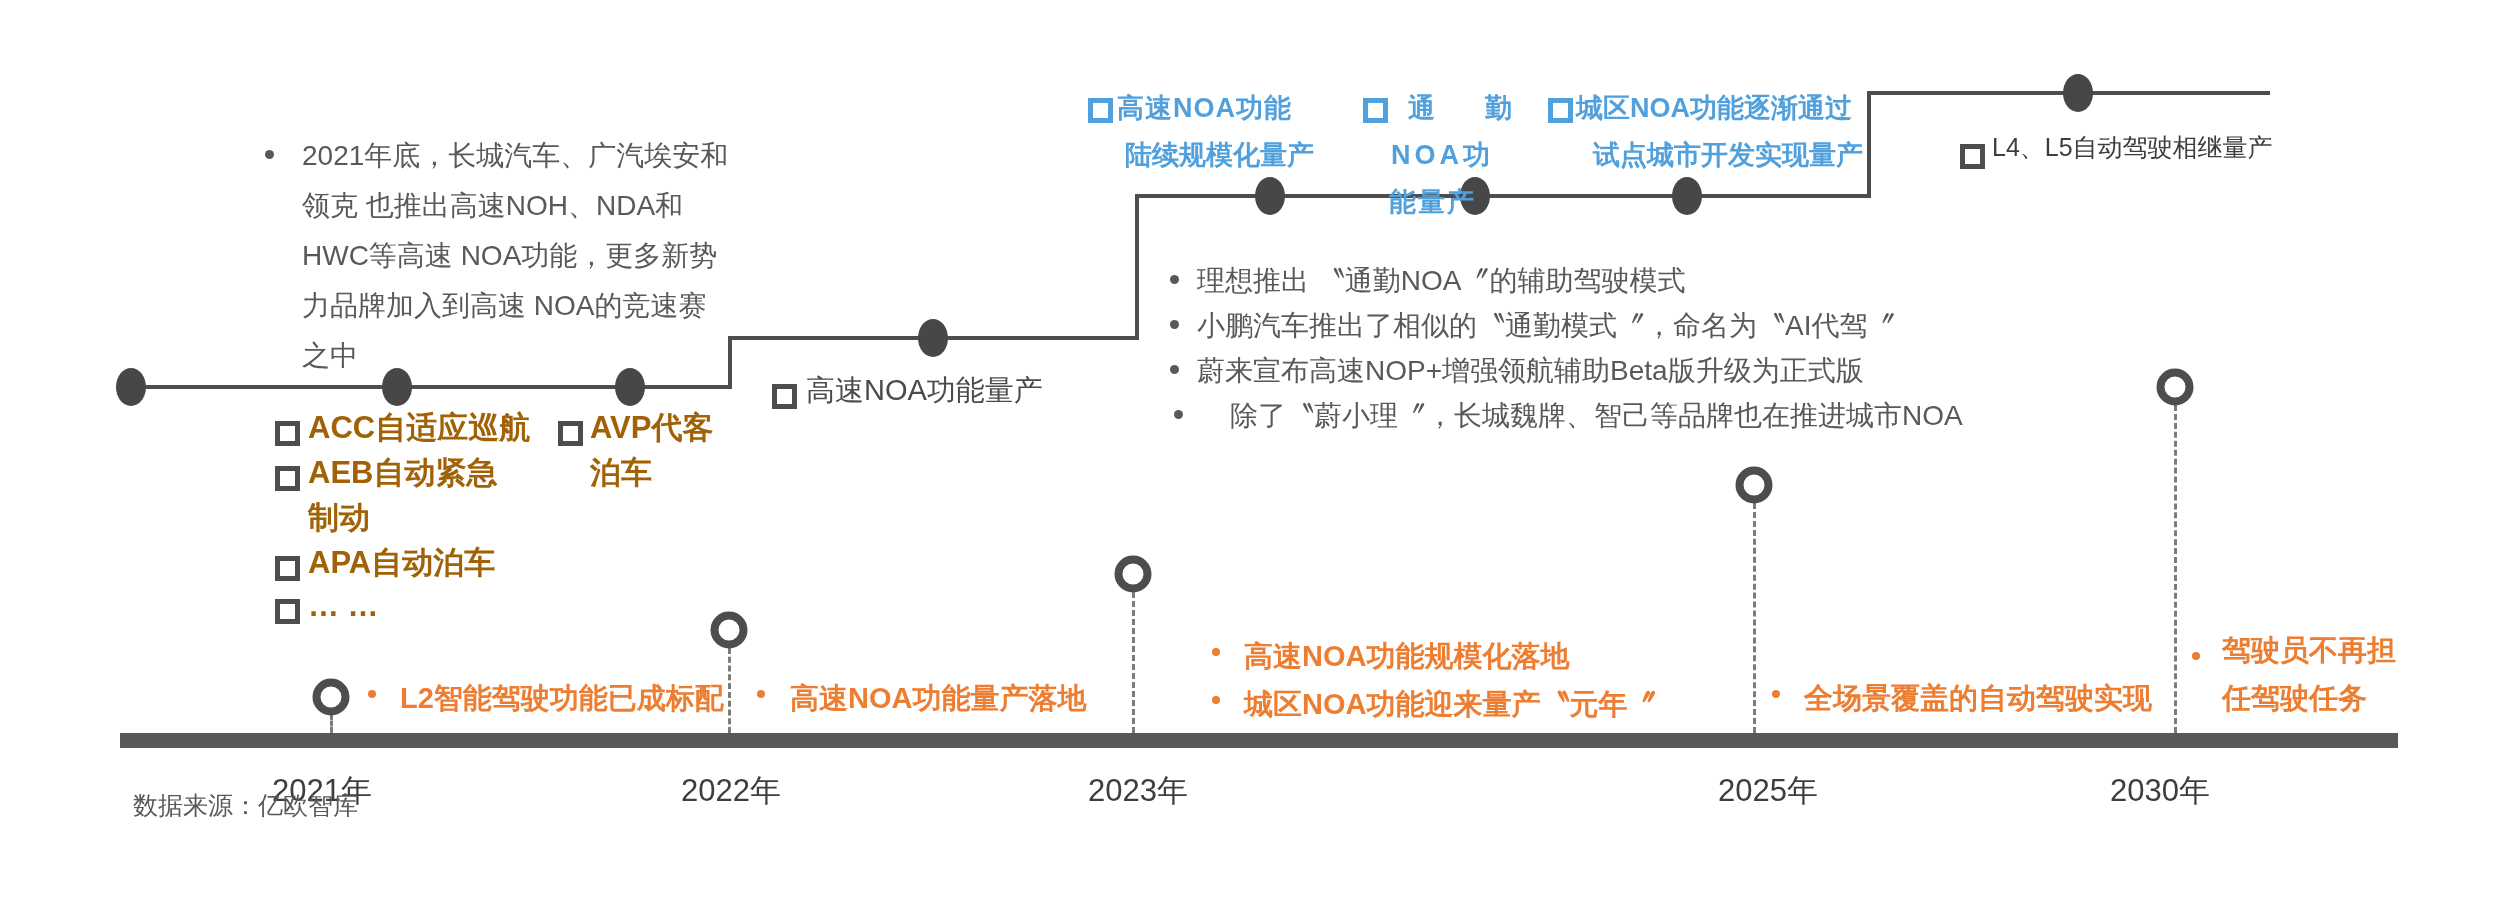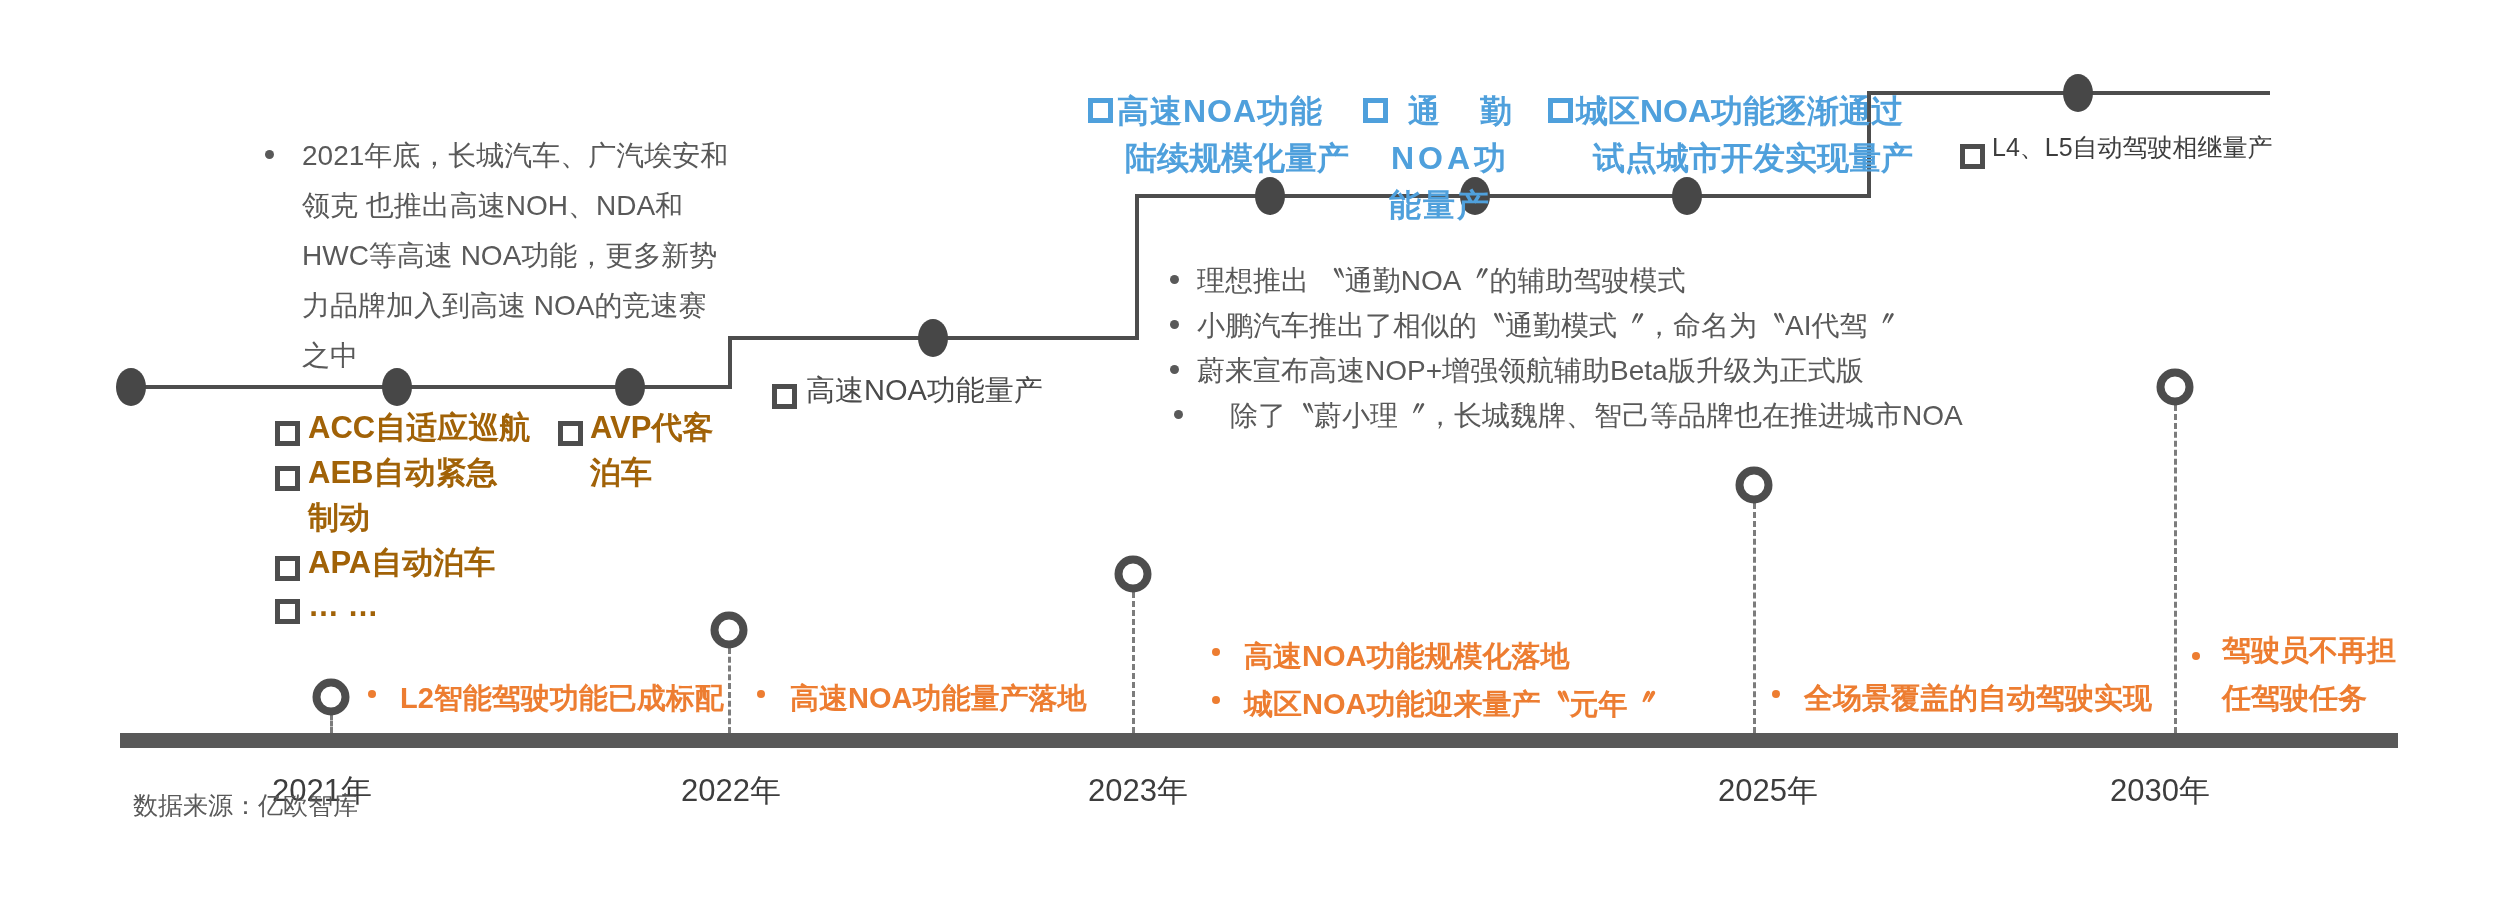--- a/index.html
+++ b/index.html
@@ -16,21 +16,21 @@
   .bar{position:absolute;left:120px;top:733px;width:2278px;height:15px;background:#595959;}
   
   .cb{position:absolute;width:15px;height:15px;border:5px solid #4d4d4d;background:#fff;}
   .cb.blue{border-color:#4fa0dc;}
   
   .gtxt{position:absolute;color:#a16207;font-size:31px;line-height:45px;white-space:nowrap;font-weight:bold;}
   .gwrap{white-space:normal;}
   .note-line{position:absolute;color:#595959;font-size:28px;white-space:nowrap;}
   .lbl{position:absolute;color:#4a4a4a;font-size:29px;white-space:nowrap;}
   .dark-lbl{position:absolute;color:#3d3d3d;font-size:25px;white-space:nowrap;}
-  .blue-t{position:absolute;color:#4fa0dc;font-size:32px;font-weight:bold;white-space:nowrap;}
+  .blue-t{position:absolute;color:#4fa0dc;font-size:27px;font-weight:bold;white-space:nowrap;}
   .sp2{white-space:normal;width:104px;text-align:justify;text-align-last:justify;margin-left:19px;}
   .orange-t{position:absolute;color:#ed7d31;font-size:29px;font-weight:bold;white-space:nowrap;line-height:48px;}
   .owrap{white-space:normal;}
   .bullet{position:absolute;width:9px;height:9px;border-radius:50%;background:#595959;}
   .obullet{position:absolute;width:8px;height:8px;border-radius:50%;background:#ed7d31;}
   .year{position:absolute;color:#3d3d3d;font-size:31px;width:200px;text-align:center;
         transform:translateX(-50%);white-space:nowrap;}
   .src{position:absolute;color:#595959;font-size:25px;white-space:nowrap;}
 </style>
 </head>

